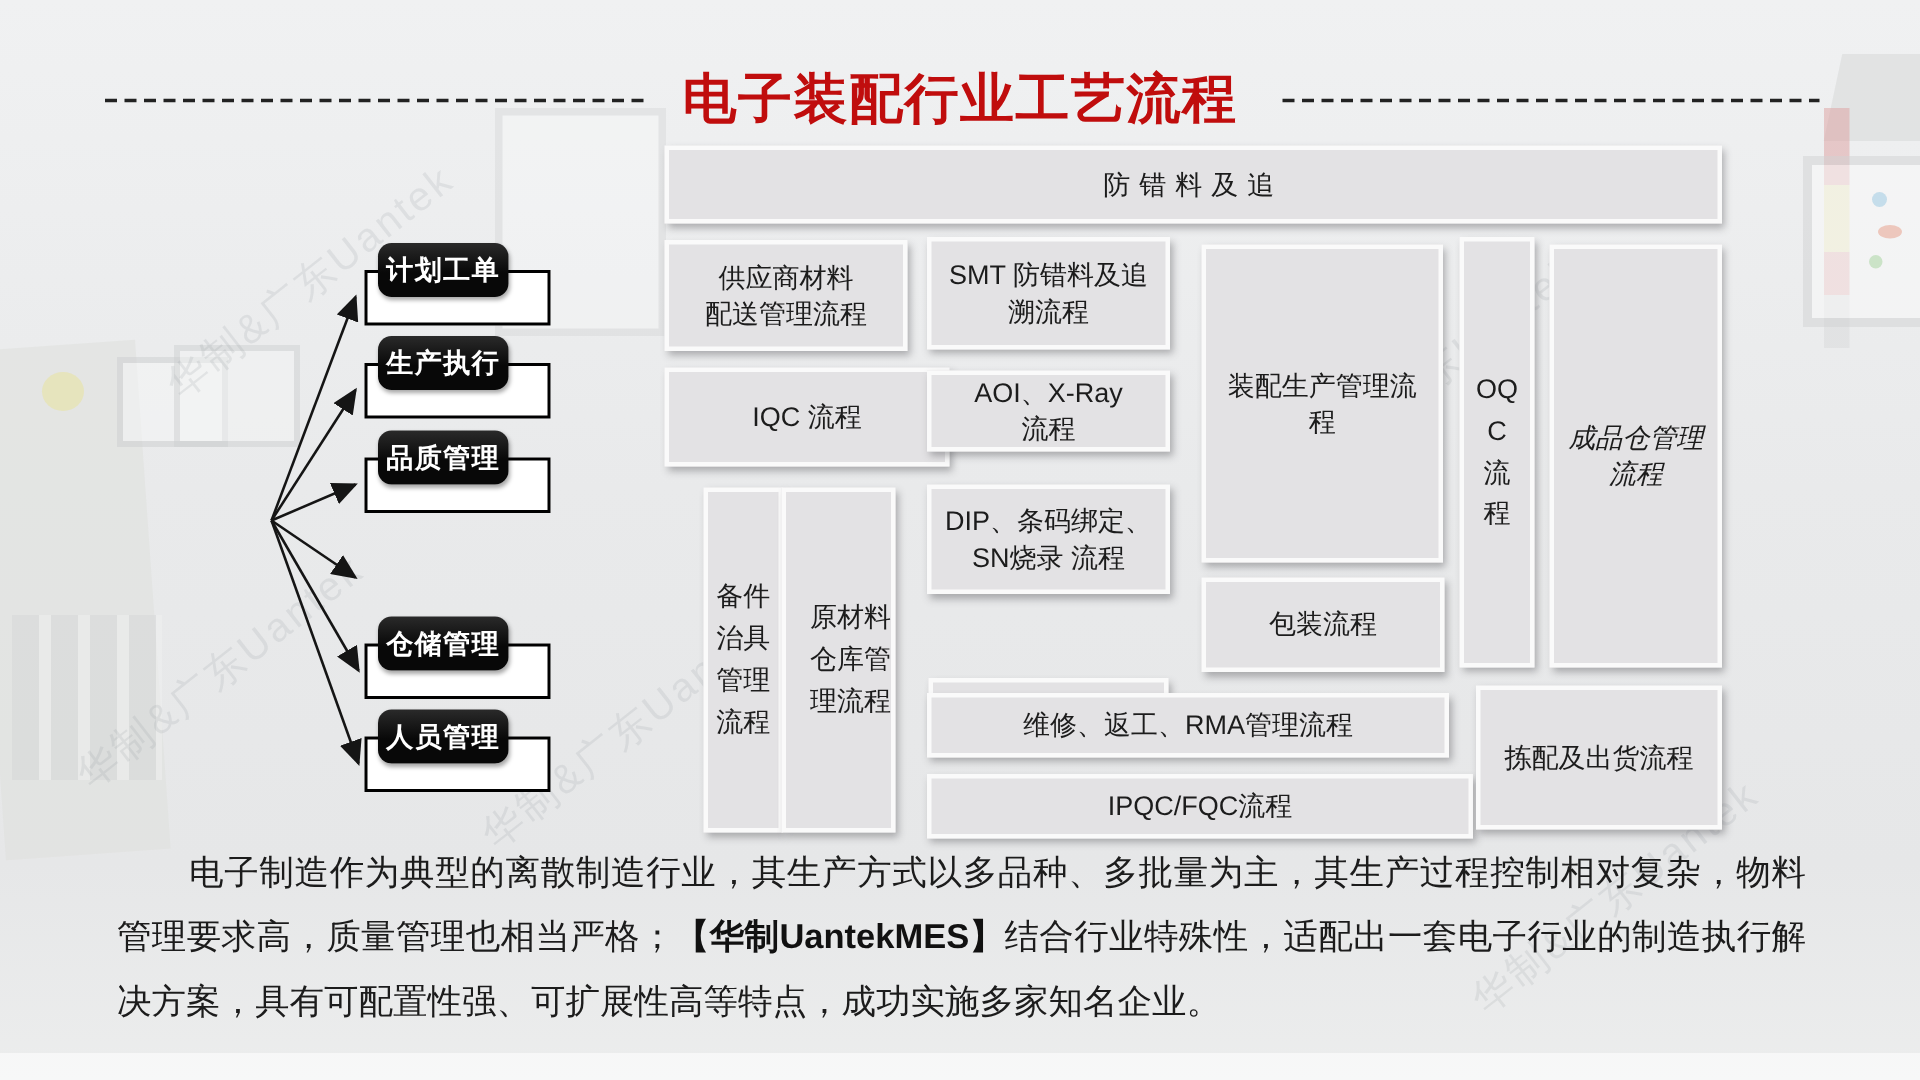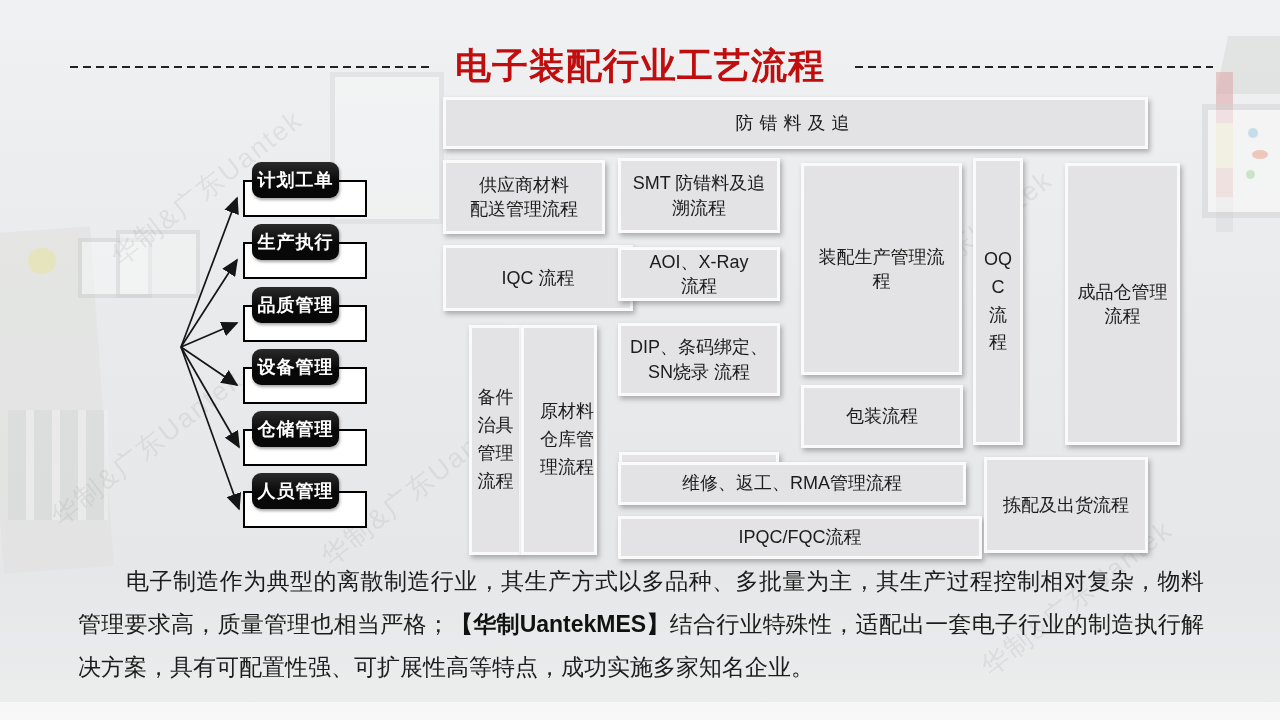--- a/index.html
+++ b/index.html
@@ -88,24 +88,20 @@
     <div class="chip">计划工单</div>
   </div>
   <div class="module" style="top:224px;">
     <div class="plate"></div>
     <div class="chip">生产执行</div>
   </div>
   <div class="module" style="top:287px;">
     <div class="plate"></div>
     <div class="chip">品质管理</div>
   </div>
-  <div class="module" style="top:349px;">
-    <div class="plate"></div>
-    <div class="chip">设备管理</div>
-  </div>
   <div class="module" style="top:411px;">
     <div class="plate"></div>
     <div class="chip">仓储管理</div>
   </div>
   <div class="module" style="top:473px;text-decoration:underline;">
     <div class="plate"></div>
     <div class="chip">人员管理</div>
   </div>
 
   <div class="fbox plan" style="left:443px;top:97px;width:705px;height:52px;">防错料及追</div>
@@ -122,21 +118,21 @@
 流程</div>
 
   <div class="fbox" style="left:801px;top:163px;width:161px;height:212px;">装配生产管理流
 程</div>
 
   <div class="fbox vert" style="left:973px;top:158px;width:50px;height:287px;">OQ
 C
 流
 程</div>
 
-  <div class="fbox" style="left:1065px;top:163px;width:115px;height:282px;">成品仓管理
+  <div class="fbox" style="left:1033px;top:163px;width:115px;height:282px;font-style:italic;">成品仓管理
 流程</div>
 
   <div class="fbox vert" style="left:469px;top:325px;width:53px;height:230px;">备件
 治具
 管理
 流程</div>
 
   <div class="fbox vert" style="left:521px;top:325px;width:76px;height:230px;padding-left:16px;">原材料
 仓库管
 理流程</div>

